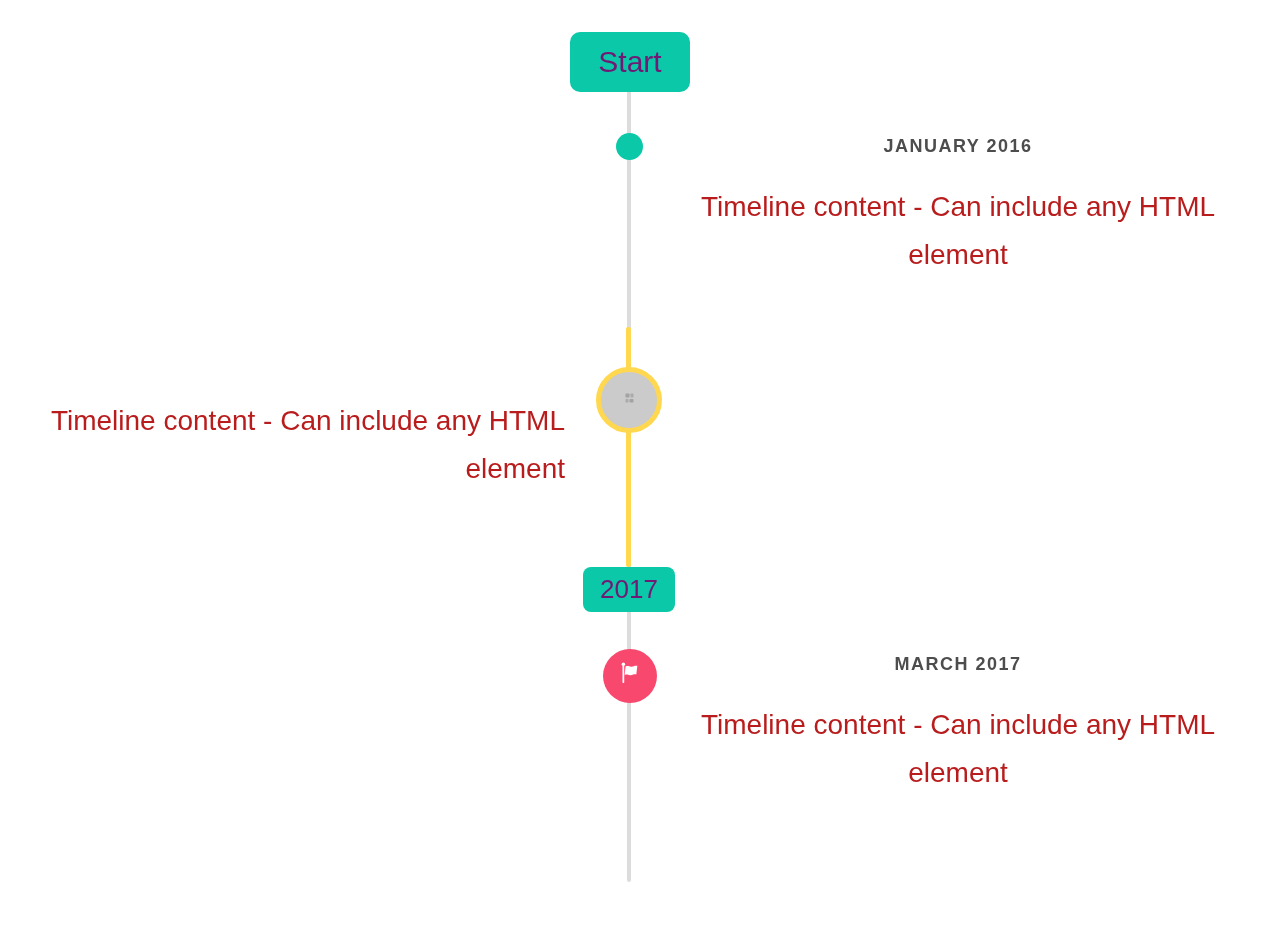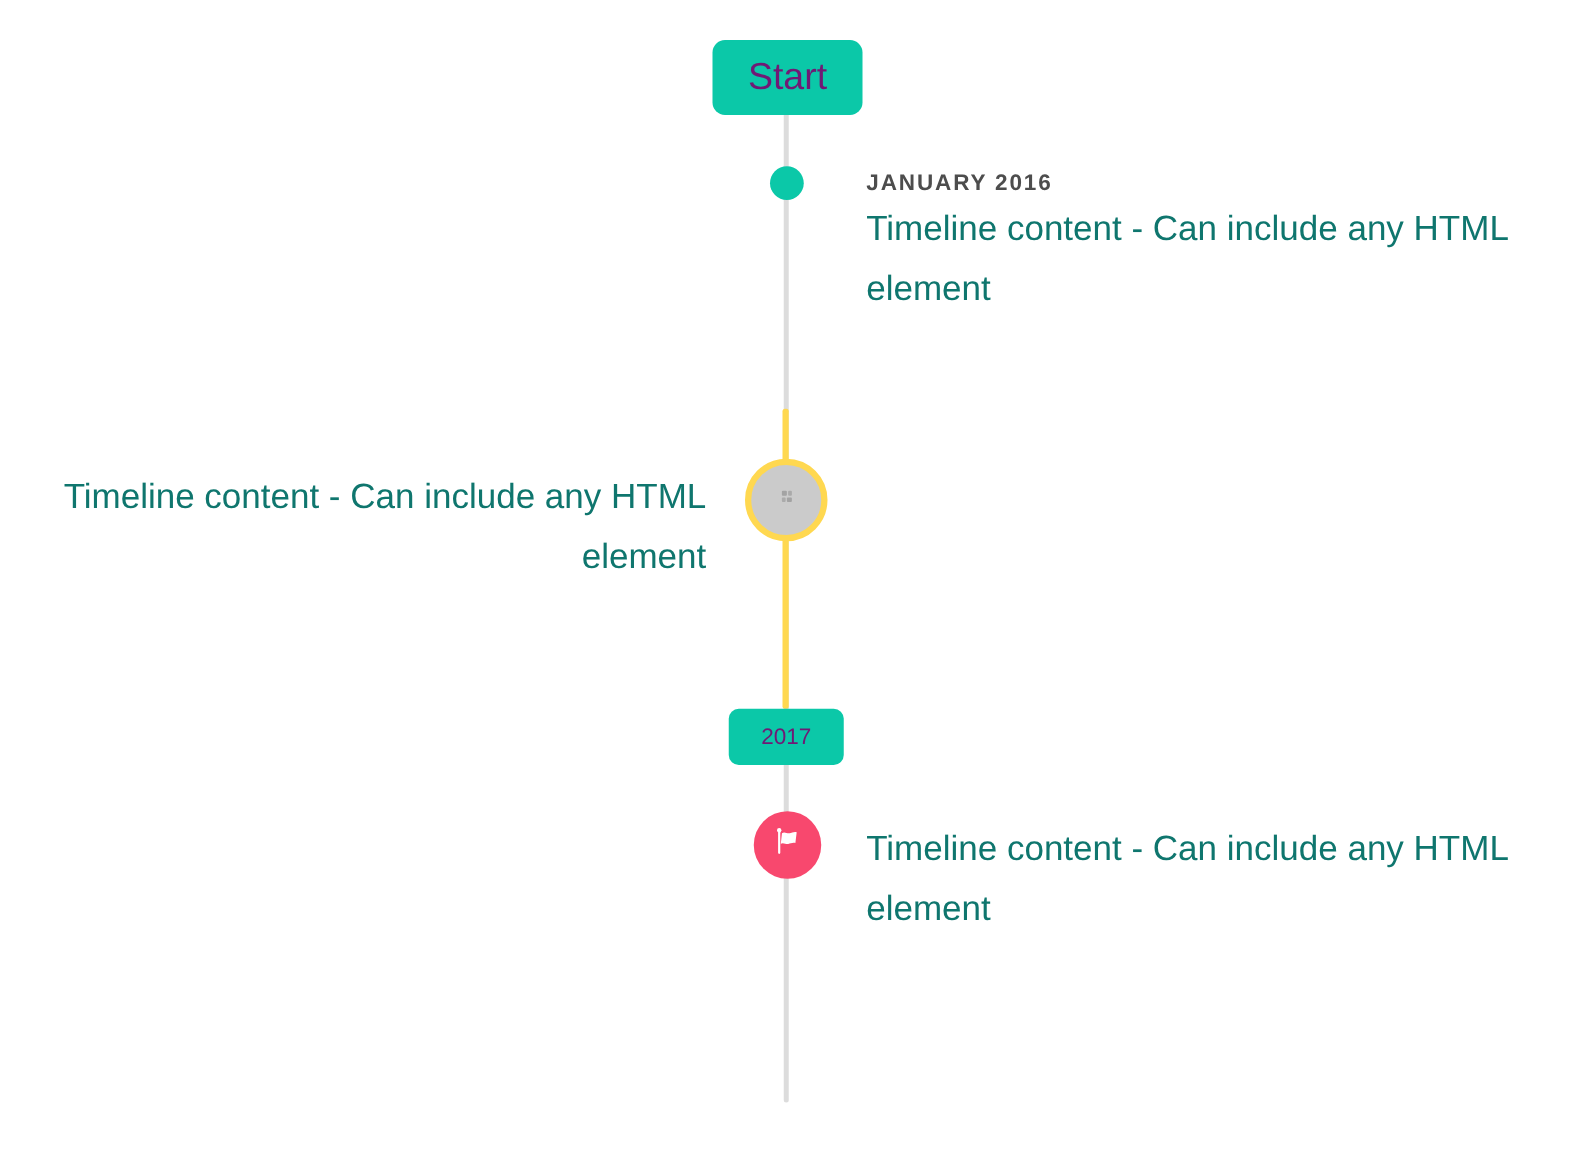--- a/index.html
+++ b/index.html
@@ -18,52 +18,52 @@
     background: #ffd850; border-radius: 2px; z-index: 2;
   }
 
   
   .badge {
     position: absolute; z-index: 4; background: #0bc8a8; color: #701a75;
     display: flex; align-items: center; justify-content: center;
     border-radius: 10px; cursor: pointer;
   }
   .badge-start { left: 570px; top: 32px;  width: 120px; height: 60px; font-size: 30px; }
-  .badge-year  { left: 583px; top: 567px; width: 92px;  height: 45px; font-size: 18px; border-radius: 8px; }
+  .badge-year  { left: 583px; top: 567px; width: 92px;  height: 45px; font-size: 26px; border-radius: 8px; }
   .badge-end   { left: 575px; top: 850px; width: 108px; height: 60px; font-size: 30px; }
 
   
   .marker { position: absolute; z-index: 3; border-radius: 50%; cursor: pointer; }
   .marker-dot {
     left: 616px; top: 133px; width: 27px; height: 27px; background: #0bc8a8;
   }
   .marker-selected {
     left: 596px; top: 367px; width: 66px; height: 66px;
     background: #cbcbcb; border: 5px solid #ffd850;
     display: flex; align-items: center; justify-content: center;
   }
   .marker-flag {
     left: 603px; top: 649px; width: 54px; height: 54px; background: #f8486e;
     display: flex; align-items: center; justify-content: center;
   }
 
   
   .event { position: absolute; z-index: 3; width: 530px; }
-  .event-right { text-align: left; }
+  .event-right { text-align: center; }
   .event-left  { text-align: right; }
   .event-jan { left: 693px; top: 135px; }
   .event-feb { left: 35px;  top: 371px; }
   .event-mar { left: 693px; top: 653px; }
 
   .event-title {
     font-size: 18px; font-weight: 700; letter-spacing: 1.5px;
     color: #4d4d4d; line-height: 22px;
   }
   .event-content {
-    margin-top: 2px; font-size: 28px; line-height: 48px; color: #0f766e;
+    margin-top: 26px; font-size: 28px; line-height: 48px; color: #b91c1c;
   }
 
   .icon { display: block; }
 </style>
 </head>
 <body>
 
 <div class="stage">
 
   <div class="tl-line"></div>
@@ -102,17 +102,18 @@
                  C10.0 4.4 11.6 6.0 13.4 5.7
                  C15.0 5.45 16.4 4.5 18.3 5.0
                  L17.4 12.4
                  C15.5 11.9 14.1 12.8 12.5 13.05
                  C10.7 13.35 9.2 11.8 7.4 12.9
                  Z" fill="#ffffff"></path>
       </svg>
     </span>
   </div>
   <div class="event event-right event-mar">
+    <div class="event-title">MARCH 2017</div>
     <div class="event-content">Timeline content - Can include any HTML element</div>
   </div>
 
 
 </div>
 
 </body></html>

